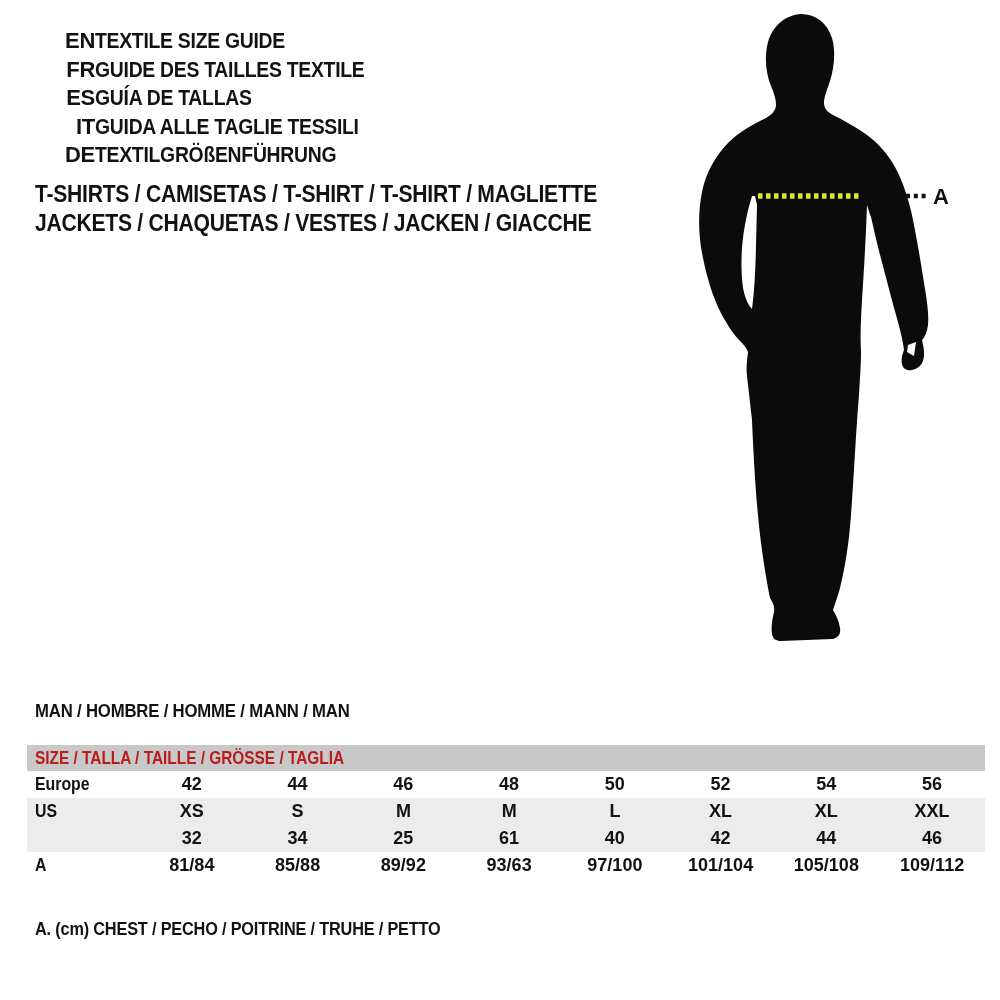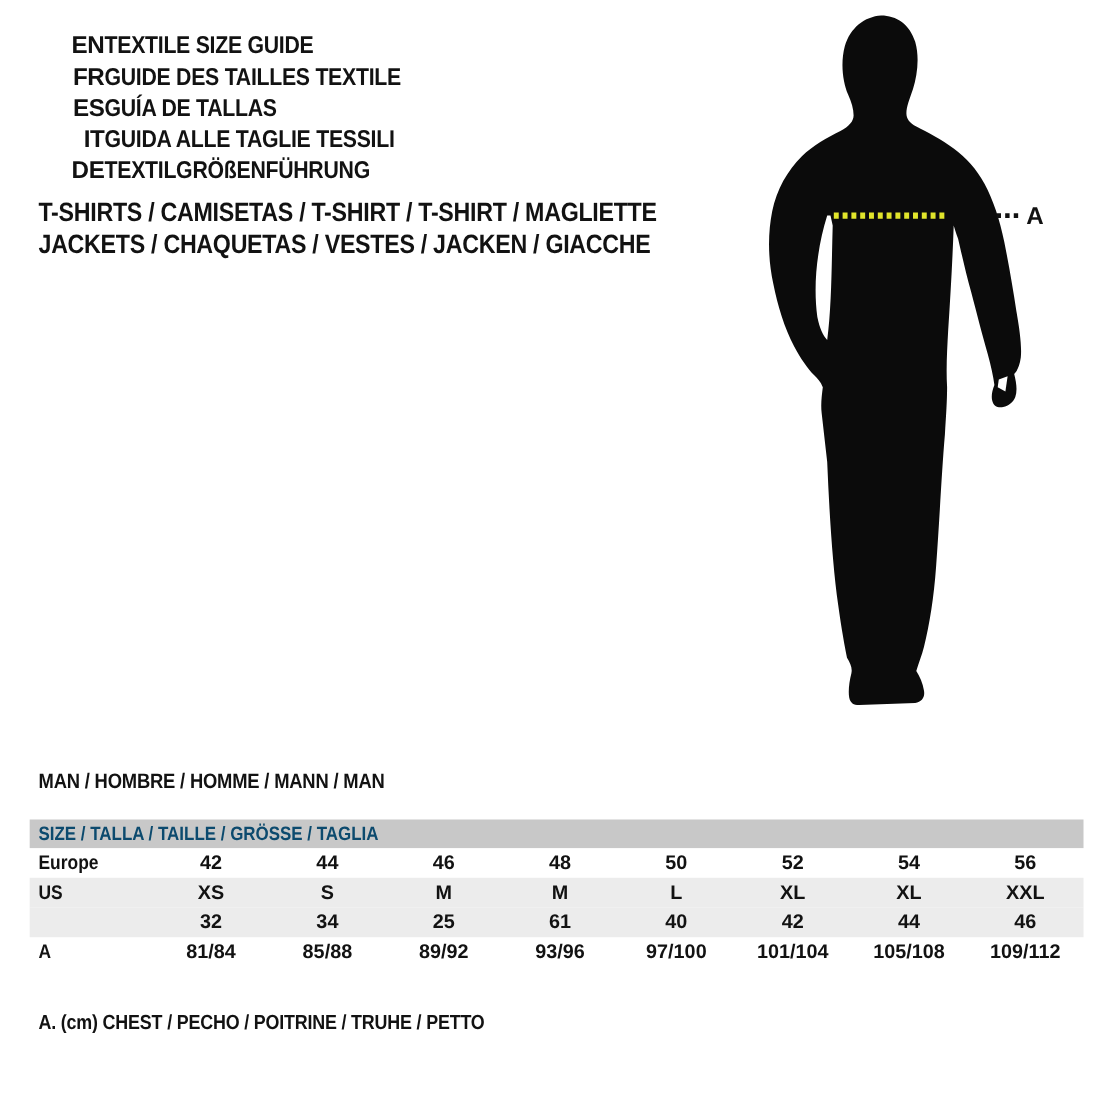--- a/index.html
+++ b/index.html
@@ -22,21 +22,21 @@
   
   .figure{left:670px;top:0px;width:330px;height:660px;}
 
   
   .gender{left:35px;top:700px;font-size:19px;font-weight:700;letter-spacing:-0.2px;}
 
   
   .size-table{left:27px;top:745px;width:958px;}
   .thead{
     height:26px;background:#c8c8c8;display:flex;align-items:center;
-    padding-left:8px;box-sizing:border-box;font-size:17.5px;font-weight:700;color:#0c4a6e;
+    padding-left:8px;box-sizing:border-box;font-size:17.5px;font-weight:700;color:#b91c1c;
   }
   .trow{
     display:grid;grid-template-columns:112px repeat(8,1fr);
     height:27px;align-items:center;font-size:18px;font-weight:700;
   }
   .trow.band{background:#ececec;}
   .cell{text-align:center;}
   .cell.label{text-align:left;padding-left:8px;}
 
   
@@ -169,21 +169,21 @@
     <span class="cell">42</span>
     <span class="cell">44</span>
     <span class="cell">46</span>
   </div>
 
   <div class="trow">
     <span class="cell label"><span class="cond">A</span></span>
     <span class="cell">81/84</span>
     <span class="cell">85/88</span>
     <span class="cell">89/92</span>
-    <span class="cell">93/96</span>
+    <span class="cell">93/63</span>
     <span class="cell">97/100</span>
     <span class="cell">101/104</span>
     <span class="cell">105/108</span>
     <span class="cell">109/112</span>
   </div>
 </div>
 
 <div class="abs footnote">
   <span class="cond">A. (cm) CHEST / PECHO / POITRINE / TRUHE / PETTO</span>
 </div>

